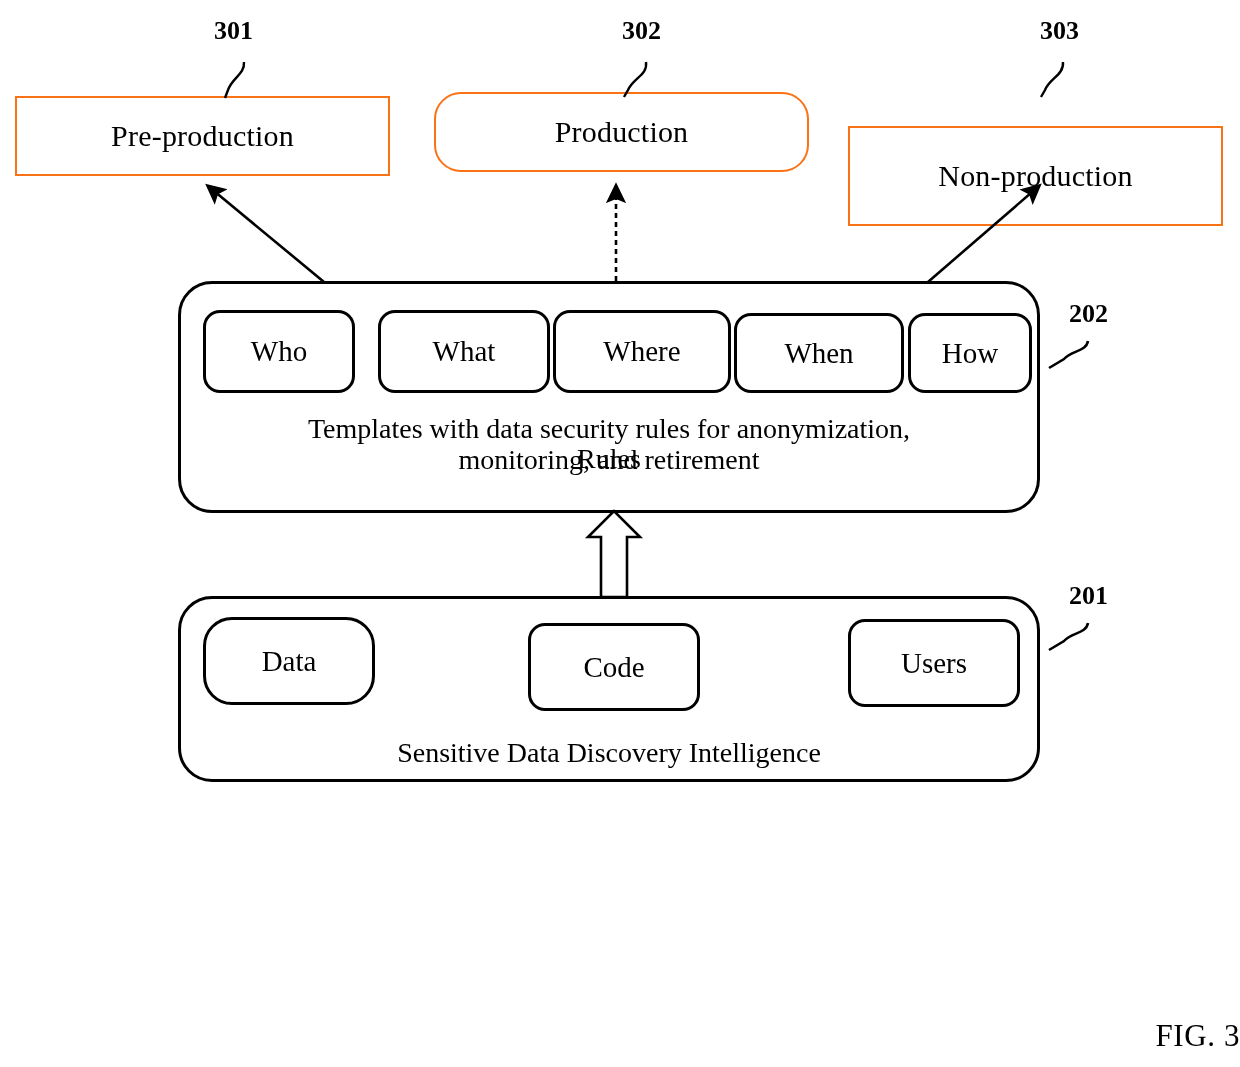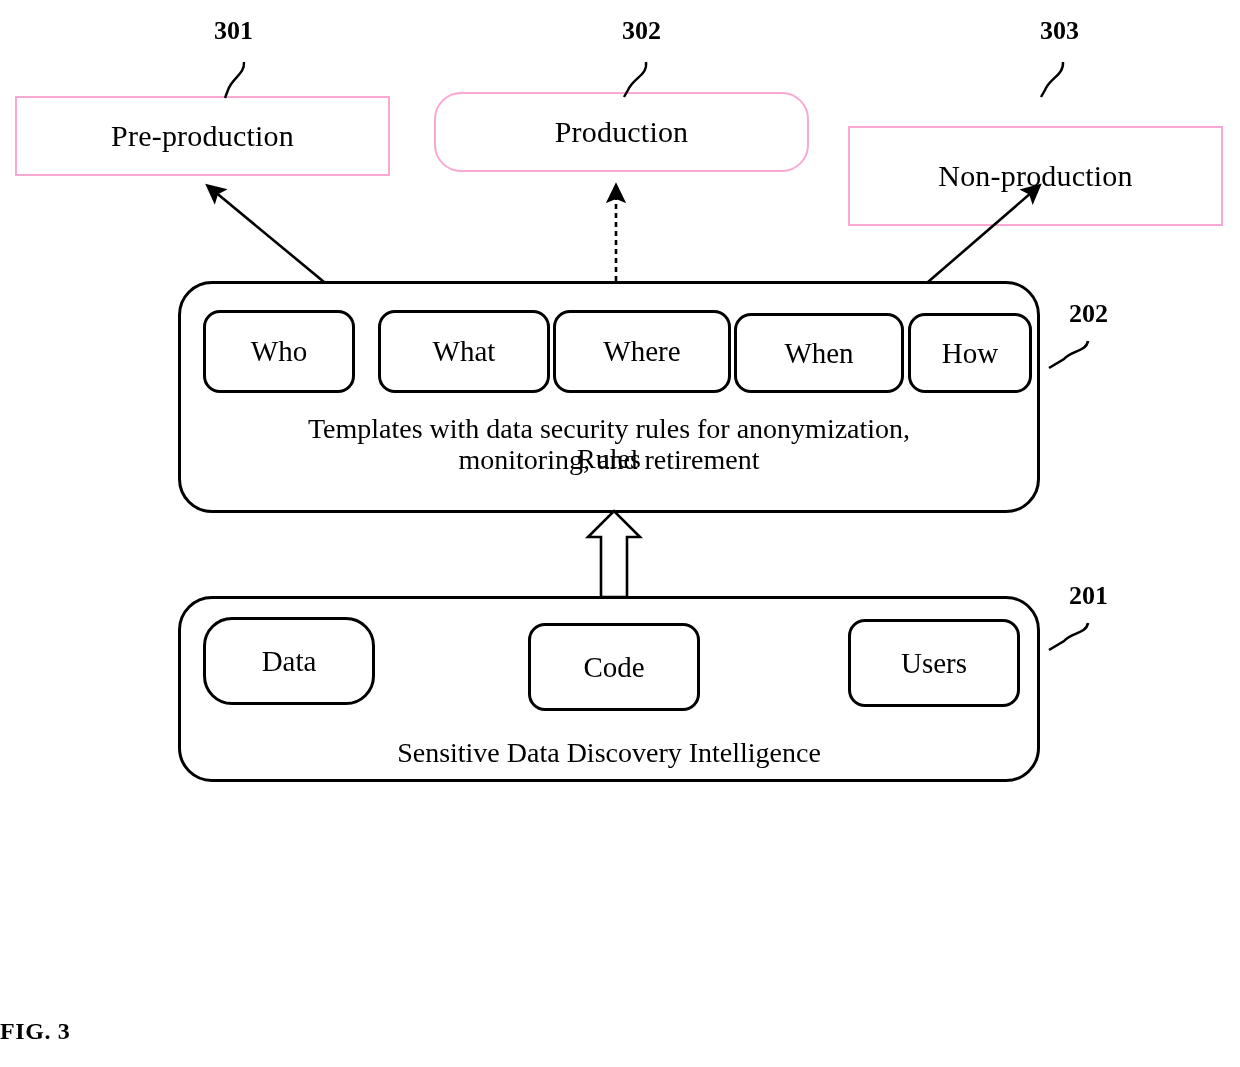--- a/index.html
+++ b/index.html
@@ -16,21 +16,21 @@
     position: relative;
     width: 1240px;
     height: 1067px;
     background: #ffffff;
     overflow: hidden;
   }
 
   
   .stage-box {
     position: absolute;
-    border: 2px solid #f9a8d4;
+    border: 2px solid #f97316;
     background: #ffffff;
     box-sizing: border-box;
     display: flex;
     align-items: center;
     justify-content: center;
   }
   .stage-label {
     font-size: 30px;
     line-height: 1;
     letter-spacing: 0.2px;
@@ -90,23 +90,23 @@
     font-size: 26px;
     font-weight: bold;
     line-height: 1;
     white-space: nowrap;
   }
 
   
   #fig-caption {
     position: absolute;
     width: 100%;
-    text-align: left;
-    font-size: 24px;
-    font-weight: bold;
+    text-align: right;
+    font-size: 31px;
+    font-weight: normal;
     letter-spacing: 0.6px;
   }
 
   
   #overlay {
     position: absolute;
     left: 0;
     top: 0;
     width: 1240px;
     height: 1067px;

